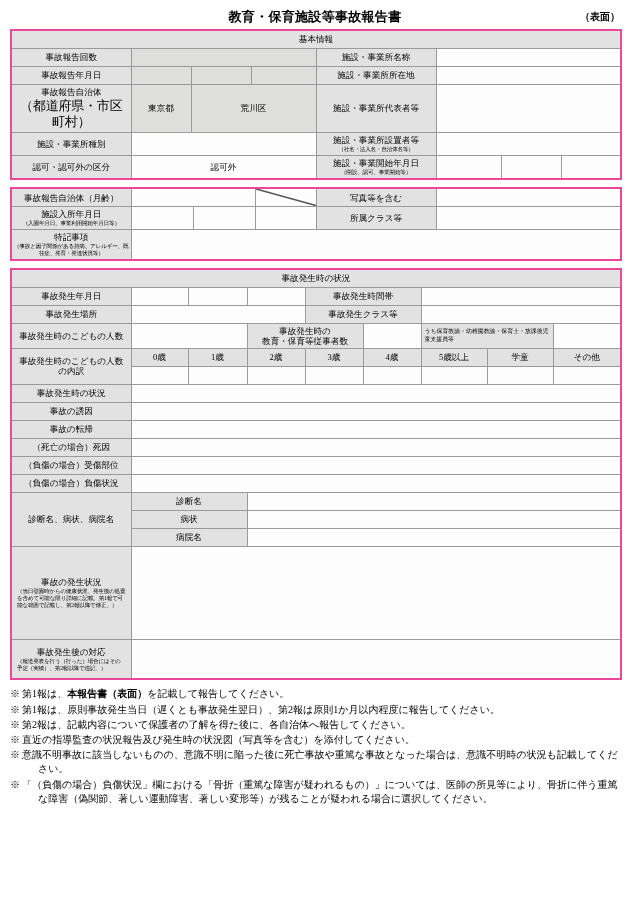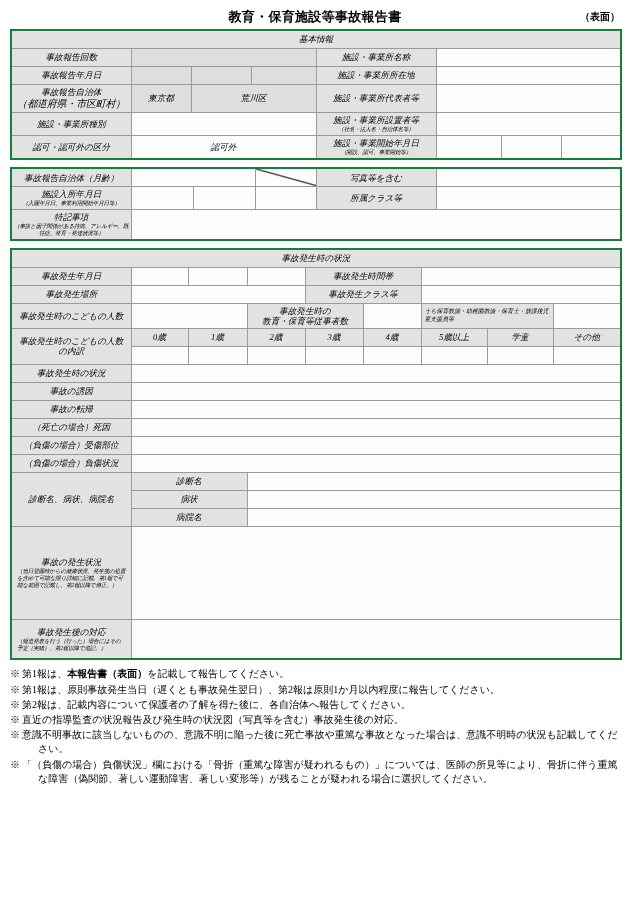--- a/index.html
+++ b/index.html
@@ -44,23 +44,22 @@
     line-height: 24px;
     font-size: 10px;
     font-weight: bold;
   }
 
   
   table.frm {
     width: 610px;
     border-collapse: collapse;
     table-layout: fixed;
-    border: 2px solid #15803d;
+    border: 2px solid #ec4899;
     background: #ef4444;
-    font-style: italic;
   }
   table.frm td {
     border: 1px solid #9a9a9a;
     font-size: 8.6px;
     line-height: 1.18;
     padding: 2px 2px;
     text-align: center;
     vertical-align: middle;
     height: 18px;
     box-sizing: border-box;
@@ -171,21 +170,21 @@
         <td class="lbl">事故報告年月日</td>
         <td class="shade"></td>
         <td class="shade"></td>
         <td class="shade"></td>
         <td class="lbl">施設・事業所所在地</td>
         <td class="val" colspan="3"></td>
       </tr>
       <tr>
         <td class="lbl tall-sm thick-bottom">
           <span>事故報告自治体</span>
-          <span class="sub" style="font-size:10px">（都道府県・市区町村）</span>
+          <span class="sub" style="font-size:13px">（都道府県・市区町村）</span>
         </td>
         <td class="shade tall-sm thick-bottom">東京都</td>
         <td class="shade tall-sm thick-bottom" colspan="2">荒川区</td>
         <td class="lbl tall-sm thick-bottom">施設・事業所代表者等</td>
         <td class="val tall-sm thick-bottom" colspan="3"></td>
       </tr>
       <tr>
         <td class="lbl tall-sm">施設・事業所種別</td>
         <td class="val tall-sm" colspan="3"></td>
         <td class="lbl tall-sm">
@@ -366,18 +365,18 @@
         </td>
         <td class="area-box" colspan="8"></td>
       </tr>
     </tbody>
   </table>
 
   <div class="notes">
     <span class="note"><span class="mk">※</span><span>第1報は、</span><span class="bd">本報告書（表面）</span><span>を記載して報告してください。</span></span>
     <span class="note"><span class="mk">※</span><span>第1報は、原則事故発生当日（遅くとも事故発生翌日）、第2報は原則1か月以内程度に報告してください。</span></span>
     <span class="note"><span class="mk">※</span><span>第2報は、記載内容について保護者の了解を得た後に、各自治体へ報告してください。</span></span>
-    <span class="note"><span class="mk">※</span><span>直近の指導監査の状況報告及び発生時の状況図（写真等を含む）事故発生後の対応。</span></span>
+    <span class="note"><span class="mk">※</span><span>直近の指導監査の状況報告及び発生時の状況図（写真等を含む）を添付してください。</span></span>
     <span class="note"><span class="mk">※</span><span>意識不明事故に該当しないものの、意識不明に陥った後に死亡事故や重篤な事故となった場合は、意識不明時の状況も記載してください。</span></span>
     <span class="note"><span class="mk">※</span><span>「（負傷の場合）負傷状況」欄における「骨折（重篤な障害が疑われるもの）」については、医師の所見等により、骨折に伴う重篤な障害（偽関節、著しい運動障害、著しい変形等）が残ることが疑われる場合に選択してください。</span></span>
   </div>
 
 </div>
 
 </body></html>

